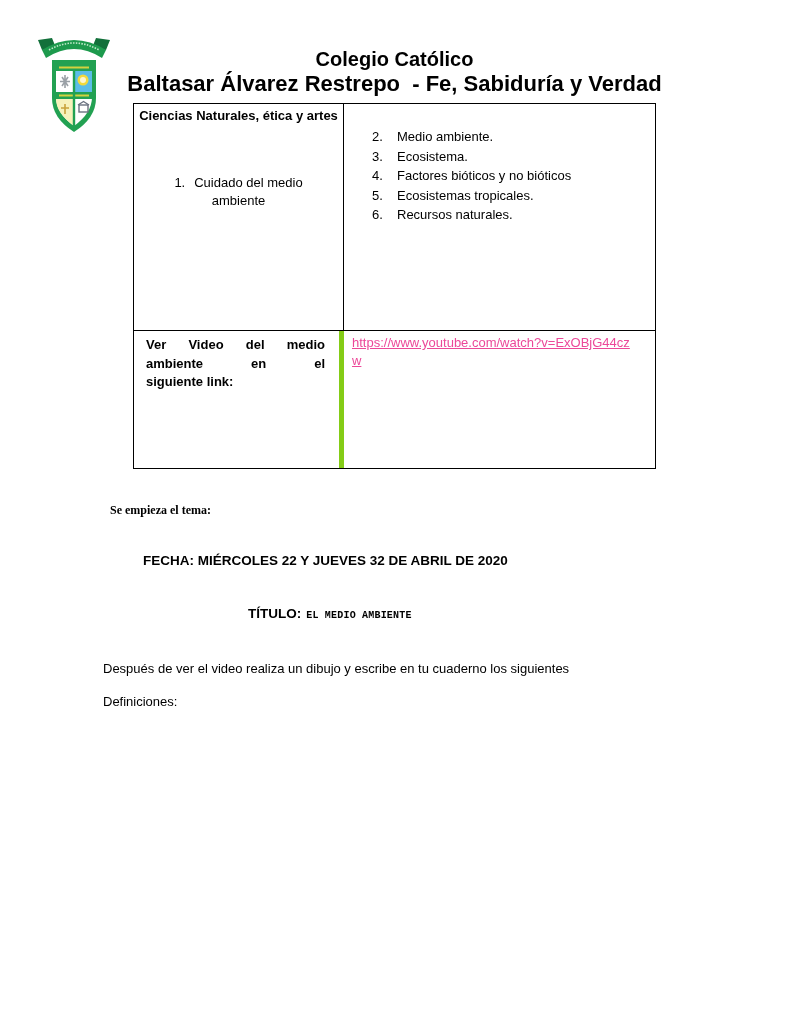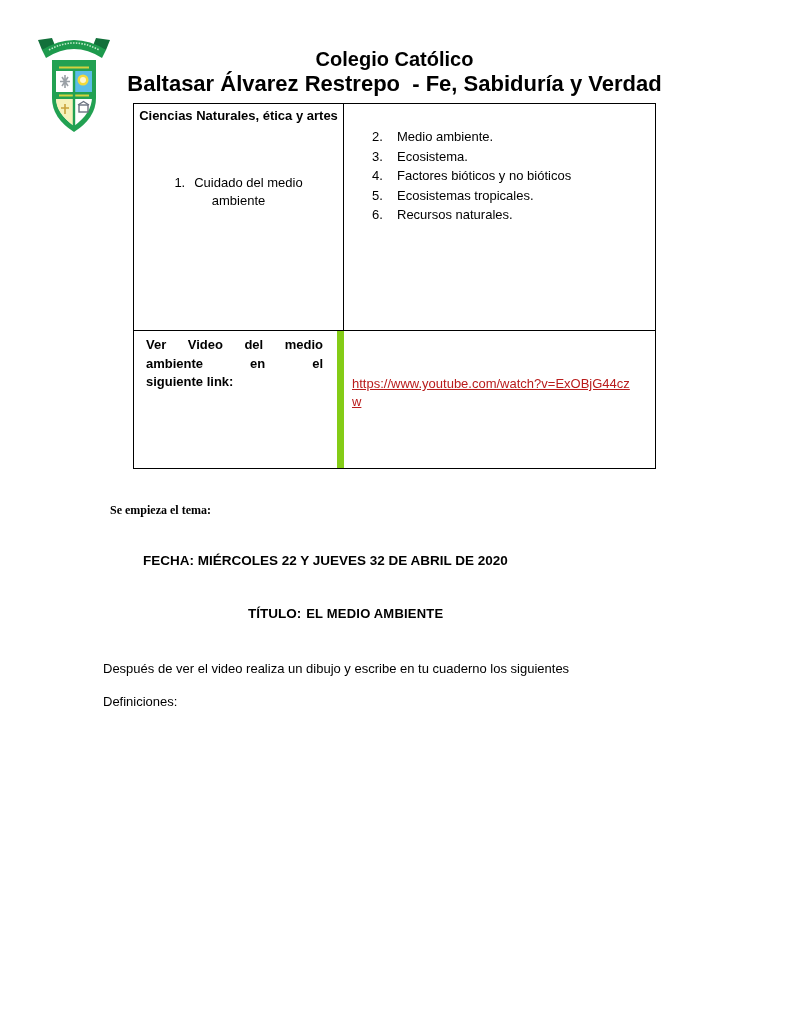--- a/index.html
+++ b/index.html
@@ -29,21 +29,21 @@
     position: absolute; left: 133px; top: 103px; width: 523px;
     display: grid;
     grid-template-columns: 210px 1fr;
     grid-template-rows: 227px 137px;
     border: 1px solid #000;
     font-size: 13px;
   }
   .cell { background: #fff; }
   .cell.c-r1-left  { border-right: 1px solid #000; border-bottom: 1px solid #000; }
   .cell.c-r1-right { border-bottom: 1px solid #000; }
-  .cell.c-r2-left  { border-right: 7px solid #84cc16; }
+  .cell.c-r2-left  { border-right: 5px solid #84cc16; }
 
   .c-r1-left { padding: 3px 4px 10px 4px; text-align: center; }
   .subject-title { font-weight: bold; line-height: 17px; }
   .list-item-1 { margin: 50px auto 0 auto; max-width: 158px; line-height: 18px; }
   .list-item-1 .num { margin-right: 9px; }
 
   .c-r1-right { padding: 23px 6px 0 28px; }
   .topic-row { display: flex; line-height: 19.5px; }
   .topic-row .num { width: 25px; flex: 0 0 25px; }
 
@@ -56,22 +56,22 @@
     font-size: 13px; line-height: 18px;
     overflow-wrap: anywhere; word-break: break-all;
     text-decoration: underline; cursor: pointer;
   }
 
   
   .p-intro       { position: absolute; left: 110px;  top: 503px; font-size: 12px; font-weight: bold; font-family: Liberation Serif, serif; }
   .p-fecha       { position: absolute; left: 143px; top: 553px; font-size: 13.5px; font-weight: bold; }
   .p-titulo      { position: absolute; left: 248px; top: 606px; font-size: 13.5px; font-weight: bold; }
   .p-titulo .titulo-value {
-    font-family: Liberation Sans, sans-serif; 
-    font-weight: bold; letter-spacing: 0.2px; margin-left: 5px; font-size: 13px;
+    font-family: Liberation Mono, monospace; 
+    font-weight: bold; letter-spacing: 0.2px; margin-left: 5px; font-size: 10px;
   }
   .p-instruction { position: absolute; left: 103px; top: 661px; font-size: 13px; }
   .p-definitions { position: absolute; left: 103px; top: 694px; font-size: 13px; }
 </style>
 </head>
 <body>
 
 <div class="page">
 
   <svg class="logo" viewBox="0 0 76 102">
@@ -152,21 +152,21 @@
         </div>
       <div class="justify-line">
           <span>ambiente</span>
           <span>en</span>
           <span>el</span>
         </div>
       <div>siguiente link:</div>
     </div>
 
     <div class="cell c-r2-right">
-      <a class="video-link" href="#" style="color: #b91c1c; margin-top: 41px;">https://www.youtube.com/watch?v=ExOBjG44czw</a>
+      <a class="video-link" href="#" style="color: #ec4899;">https://www.youtube.com/watch?v=ExOBjG44czw</a>
     </div>
 
   </div>
 
   <div class="p-intro">Se empieza el tema:</div>
   <div class="p-fecha">FECHA: MIÉRCOLES 22 Y JUEVES 32 DE ABRIL DE 2020</div>
   <div class="p-titulo">
     <span>TÍTULO:</span><span class="titulo-value">EL MEDIO AMBIENTE</span>
   </div>
   <div class="p-instruction">Después de ver el video realiza un dibujo y escribe en tu cuaderno los siguientes</div>

